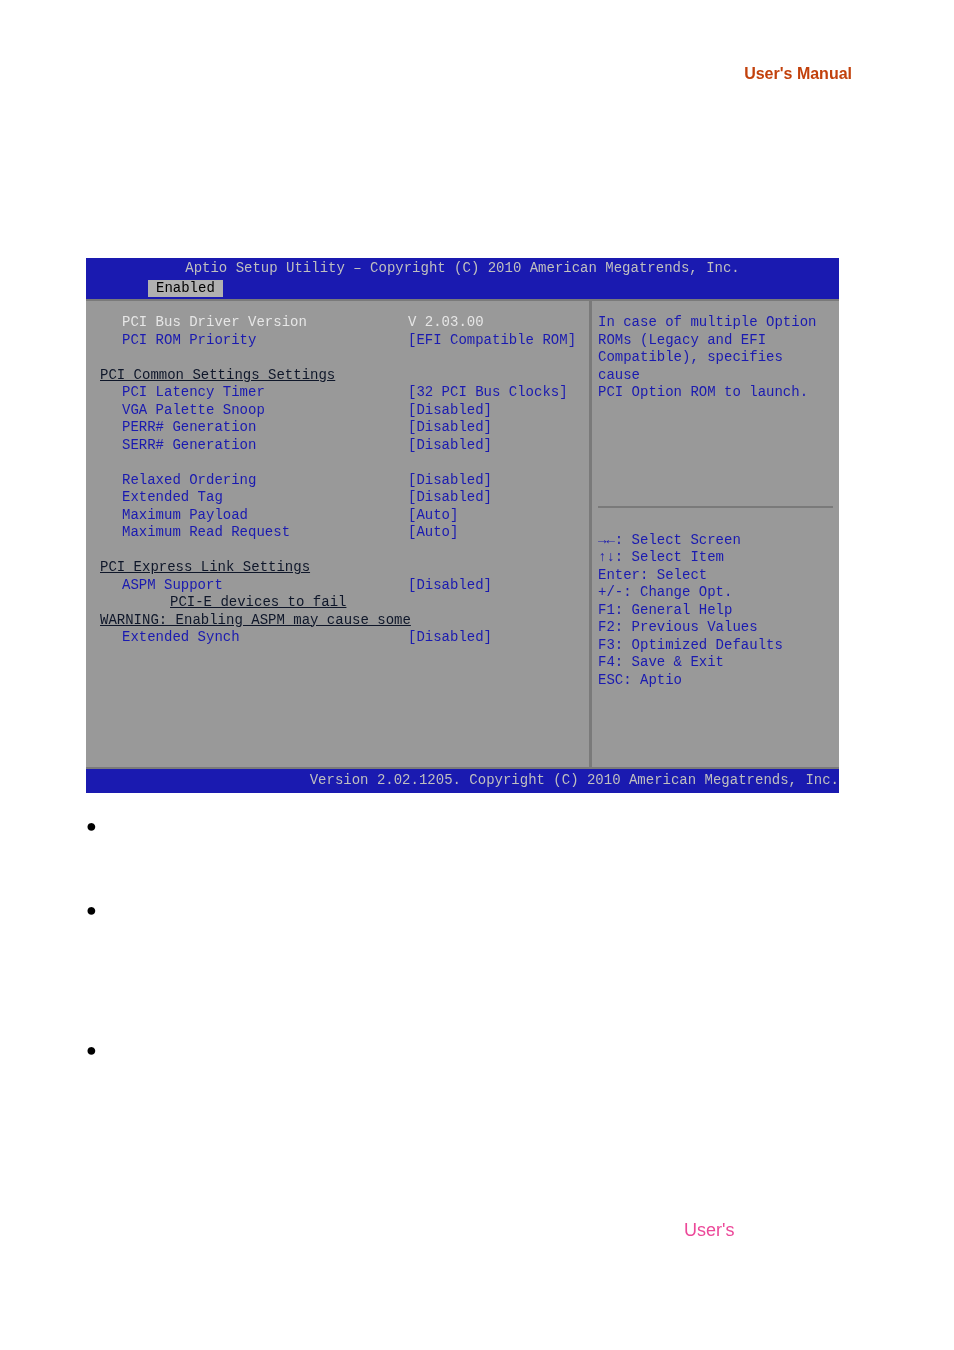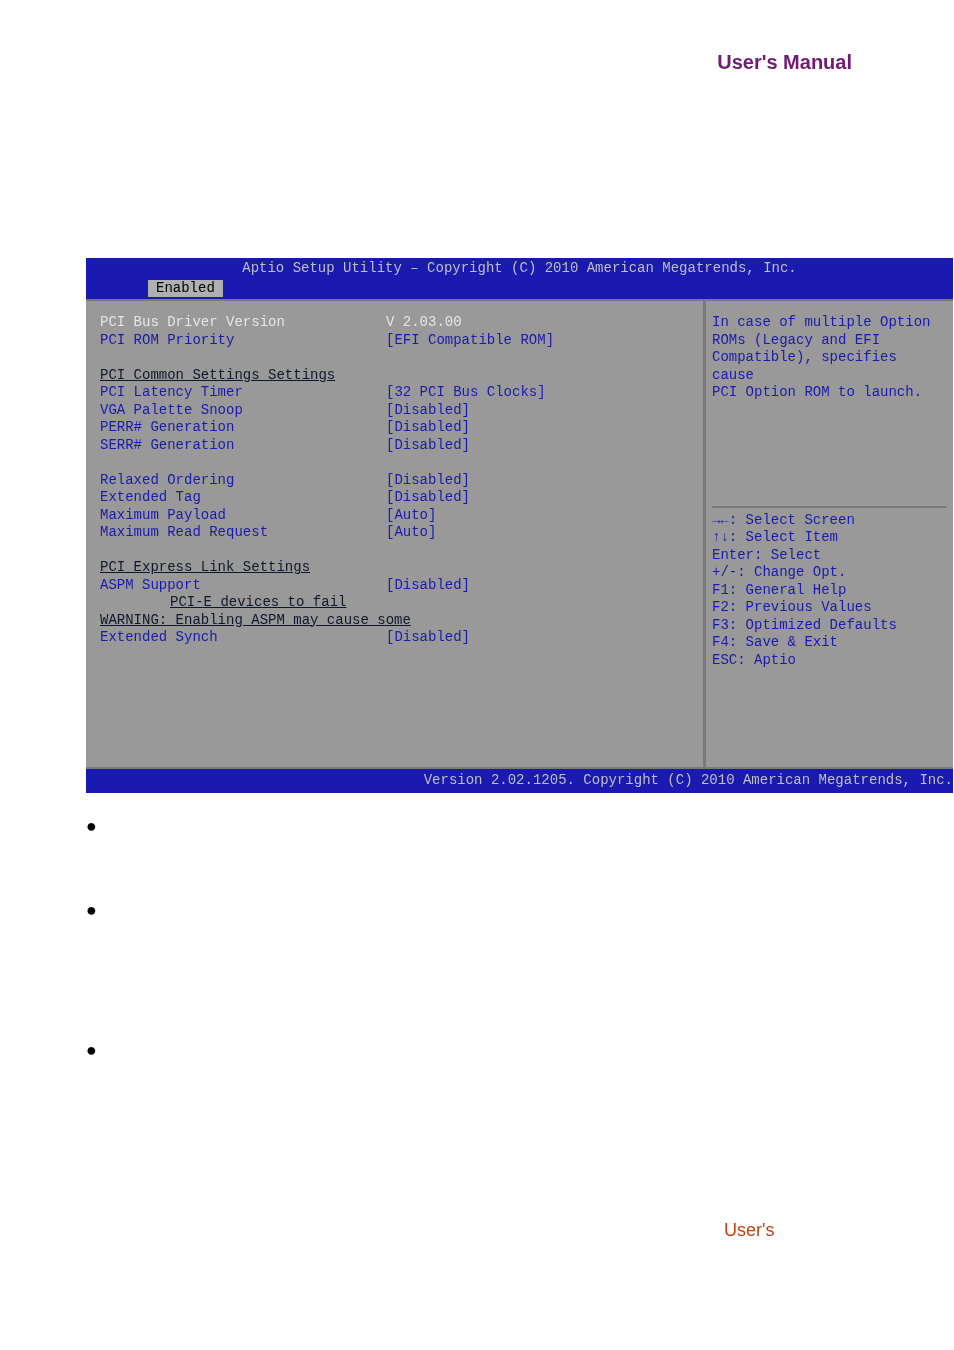--- a/index.html
+++ b/index.html
@@ -1,27 +1,27 @@
 <!DOCTYPE html>
 <html><head>
 <meta charset="utf-8">
 <style>
   * { box-sizing: border-box; margin: 0; padding: 0; }
   html, body { width: 954px; height: 1350px; background: #fff; font-family: Arial, Helvetica, sans-serif; }
   .page { width: 954px; height: 1350px; position: relative; background: #fff; }
 
   .header {
-    position: absolute; top: 51px; right: 102px;
+    position: absolute; top: 65px; right: 102px;
     font-family: Arial, Helvetica, sans-serif; font-weight: bold;
-    font-size: 20px; color: #701a75;
+    font-size: 16px; color: #c2410c;
   }
 
   .bios {
     position: absolute; left: 86px; top: 258px;
-    width: 867px; height: 546px;
+    width: 753px; height: 546px;
     font-family: "Courier New", monospace;
     font-size: 14px; line-height: 17.5px;
     color: #e0e0e0;
   }
   .bios-titlebar {
     background: #1a1ab0; color: #bfbfbf;
     text-align: center; padding: 2px 0;
   }
   .bios-tabs {
     background: #1a1ab0; padding: 0 0 2px 62px;
@@ -35,49 +35,49 @@
     height: 470px;
   }
   .bios-main {
     flex: 1 1 auto; padding: 13px 10px 0 14px;
     position: relative;
   }
   .bios-help {
     width: 250px; border-left: 3px solid #7a7a7a;
     padding: 13px 6px 0 6px;
     color: #1a1ab0;
-    display: flex; flex-direction: column;
+    display: flex; flex-direction: column; gap: 20px;
   }
   .help-top { flex: 0 0 auto; }
   .help-sep { height: 0; border-top: 2px solid #7a7a7a; margin: 6px 0 4px 0; }
   .help-keys { flex: 0 0 auto; color: #1a1ab0; }
   .bios-footer {
     background: #1a1ab0; color: #bfbfbf;
     text-align: right; padding: 3px 0;
   }
 
   .row { display: flex; }
-  .l { width: 286px; }
+  .l { width: 286px; margin-left: 22px; }
   .v { flex: 1; }
   .white, .white .l, .white .v { color: #e6e6e6; }
   .blue { color: #1a1ab0; }
   .hdr { color: #0f172a; text-decoration: underline; }
   .indent { padding-left: 70px; }
 
   .dots {
     position: absolute; left: 86px;
     font-size: 18px; color: #000;
   }
   .dot-1 { top: 816px; }
   .dot-2 { top: 900px; }
   .dot-3 { top: 1040px; }
 
   .footer-text {
-    position: absolute; left: 724px; top: 1220px;
-    font-family: Arial, Helvetica, sans-serif; font-size: 18px; color: #c2410c;
+    position: absolute; left: 684px; top: 1220px;
+    font-family: Arial, Helvetica, sans-serif; font-size: 18px; color: #ec4899;
   }
 </style>
 </head>
 <body>
 
 <div class="page">
 
   <div class="header">User's  Manual</div>
 
   <div class="bios">

